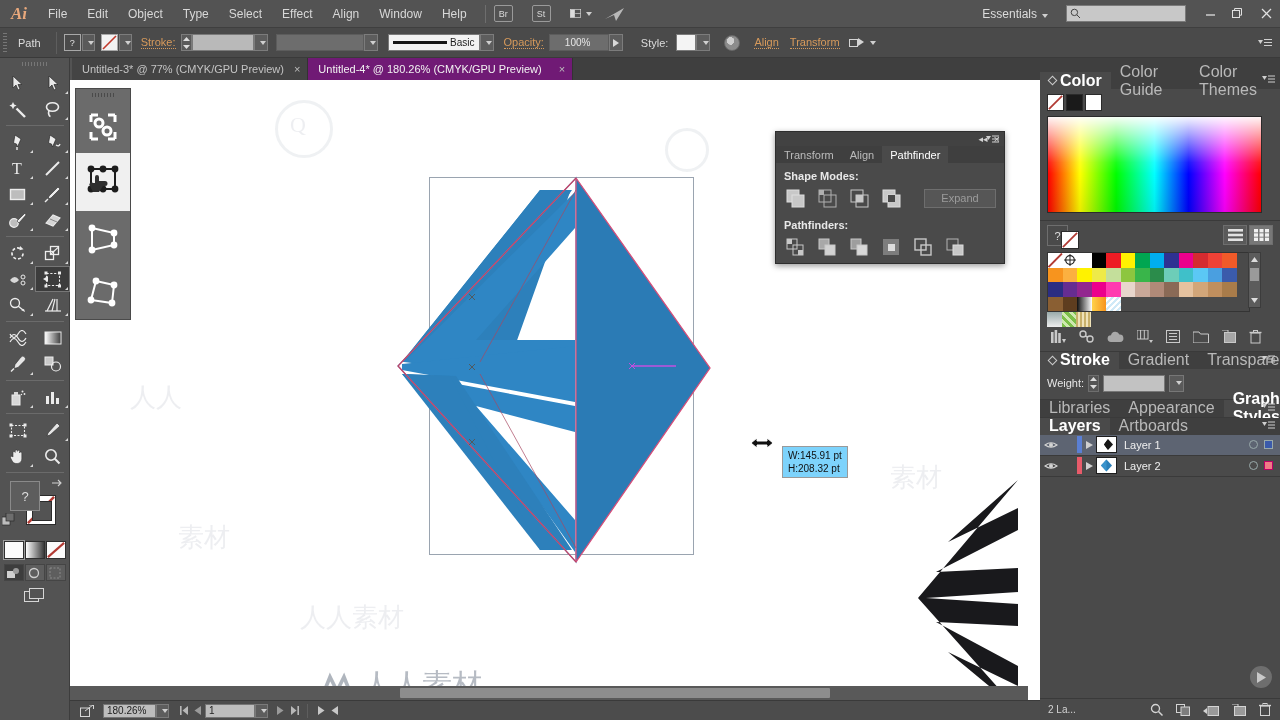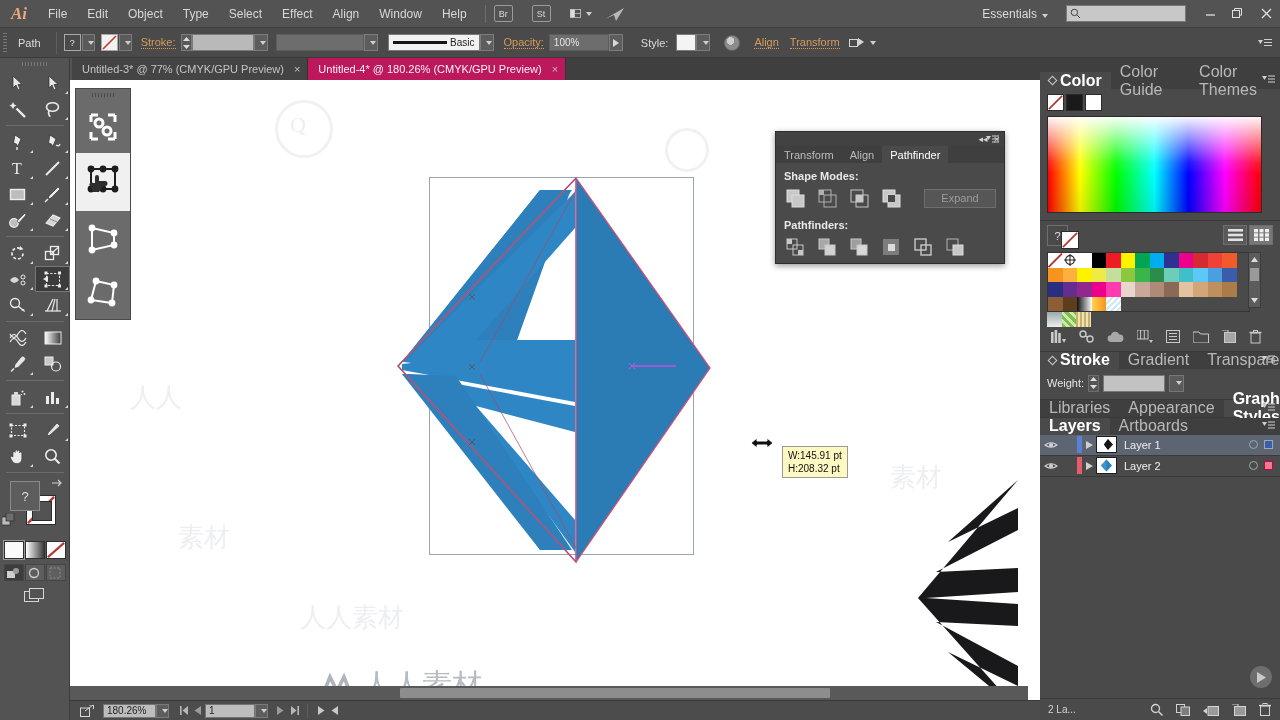--- a/index.html
+++ b/index.html
@@ -58,21 +58,21 @@
   .cb-sqbtn { width:17px;height:17px;border:1px solid #a8a8a8;background:#4a4a4a;
      display:flex;align-items:center;justify-content:center;font-size:9px;color:#e2e2e2;}
   .cb-drop { width:13px;height:17px;border:1px solid #7c7c7c;background:#5a5a5a;
      display:flex;align-items:center;justify-content:center;margin-left:1px;}
   .cb-orange { color:#d79a5b; font-size:11px; border-bottom:1px dotted #d79a5b; margin-right:5px;}
   .stepper { width:11px;height:17px;display:flex;flex-direction:column;justify-content:space-between;
     border:1px solid #7c7c7c;background:#5a5a5a; }
   .stepper div { height:7px; display:flex;align-items:center;justify-content:center; }
   .cb-field { height:17px; background:#b9b9b9; border:1px solid #7a7a7a; display:flex; align-items:center; }
   .cb-field.dark { background:#6d6d6d; border-color:#5c5c5c; }
-  .cb-field .txt { font-size:10px; color:#333; padding-left:4px; }
+  .cb-field .txt { font-size:10px; color:#333; padding-left:15px; }
   .cb-arrowbtn { width:14px;height:17px;background:#5d5d5d;border:1px solid #7c7c7c;
     display:flex;align-items:center;justify-content:center;}
   .brush-prev { width:92px;height:17px;background:#f2f2f2;border:1px solid #7a7a7a;
     display:flex;align-items:center;padding:0 4px; gap:3px; }
   .brush-line{flex:1;height:3px;background:#151515;}
   .brush-txt{font-size:10px;color:#1c1c1c;}
   .style-sw{width:20px;height:17px;background:#f4f4f4;border:1px solid #7a7a7a;}
   .cb-circlebtn{width:16px;height:16px;border-radius:50%;
     background:radial-gradient(circle at 40% 35%, #cfcfcf 0 30%, #8c8c8c 31% 100%);
     border:1px solid #6a6a6a;}
@@ -81,21 +81,21 @@
   
   .tabbar {
     position:absolute; left:72px; top:58px; width:1208px; height:22px;
     background:#3f3f3f; display:flex; align-items:flex-end;
   }
   .doctab {
     height:22px; display:flex; align-items:center; padding:0 7px 0 10px;
     font-size:11px; color:#c4c4c4; background:#444; border-right:1px solid #333;
     white-space:nowrap;
   }
-  .doctab.active { background:#be185d; color:#f2f2f2; }
+  .doctab.active { background:#701a75; color:#f2f2f2;gap:7px; }
   .doctab .x { margin-left:10px; font-size:11px; color:#bdbdbd; }
 
   
   .toolbar {
     position:absolute; left:0; top:58px; width:70px; height:662px;
     background:#535353; border-right:1px solid #3d3d3d;
   }
   .tb-grip { height:12px; display:flex;align-items:center;justify-content:center; }
   .tb-grip i{width:26px;height:4px;background:repeating-linear-gradient(to right,#777 0 1px,transparent 1px 3px);}
   .tgrid { display:flex; flex-wrap:wrap; width:70px; }
@@ -744,21 +744,21 @@
         <line x1="239" y1="193" x2="245" y2="199" stroke="#c44fe0" stroke-width="1"></line>
         <line x1="245" y1="193" x2="239" y2="199" stroke="#c44fe0" stroke-width="1"></line>
       </svg>
 
       <div style="position:absolute;left:681px;top:353px;">
         <svg width="22" height="20" viewBox="0 0 22 20">
           <path d="M0 10 L6 5 L6 8 L16 8 L16 5 L22 10 L16 15 L16 12 L6 12 L6 15 Z" fill="#111" stroke="#fff" stroke-width="1"></path>
         </svg>
       </div>
 
-      <div style="position:absolute;left:712px;top:366px;background:#fef9c3;border:1px solid #9a9a9a;padding:2px 5px;font-size:10px;color:#111;line-height:13px;">
+      <div style="position:absolute;left:712px;top:366px;background:#7dd3fc;border:1px solid #9a9a9a;padding:2px 5px;font-size:10px;color:#111;line-height:13px;">
         <div>W:145.91 pt</div>
         <div>H:208.32 pt</div>
       </div>
 
       <svg style="position:absolute;left:848px;top:400px;" width="110" height="230" viewBox="0 0 110 230">
         <polygon points="100,0 30,62 100,28 100,50 18,92 100,88 100,112 8,118 100,124 100,146 18,142 100,186 100,206 30,172 100,230 100,230 0,118" fill="#19191c"></polygon>
       </svg>
 
       <div class="bigwm">
         <svg width="34" height="30" viewBox="0 0 34 30">

